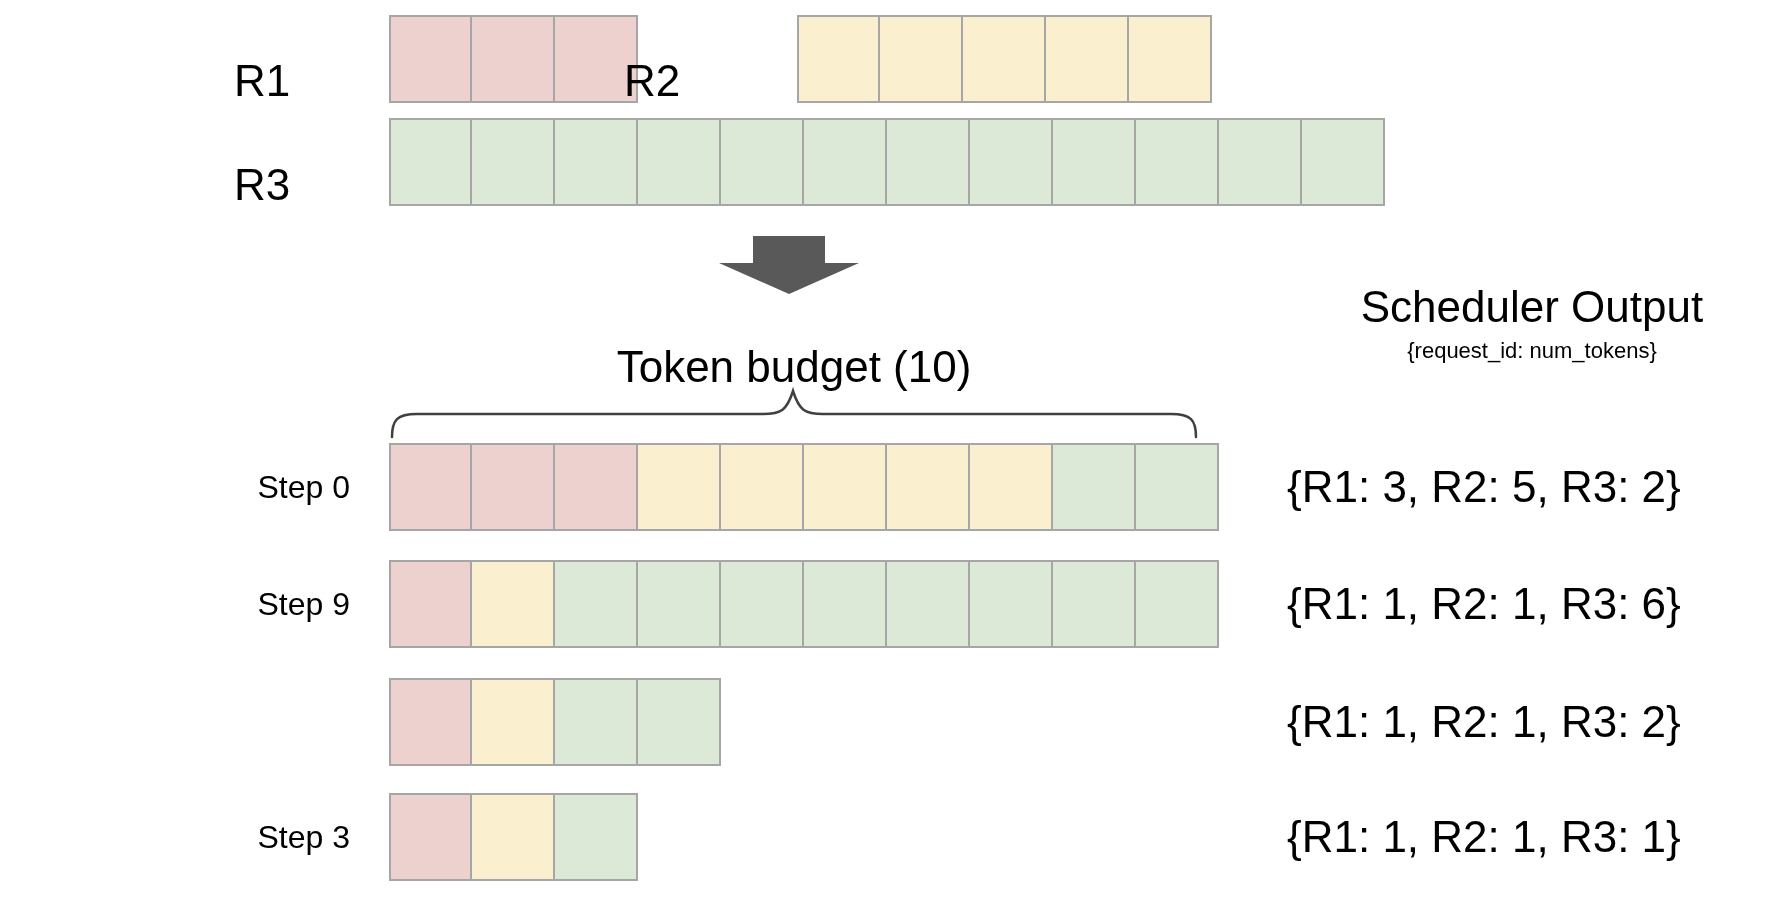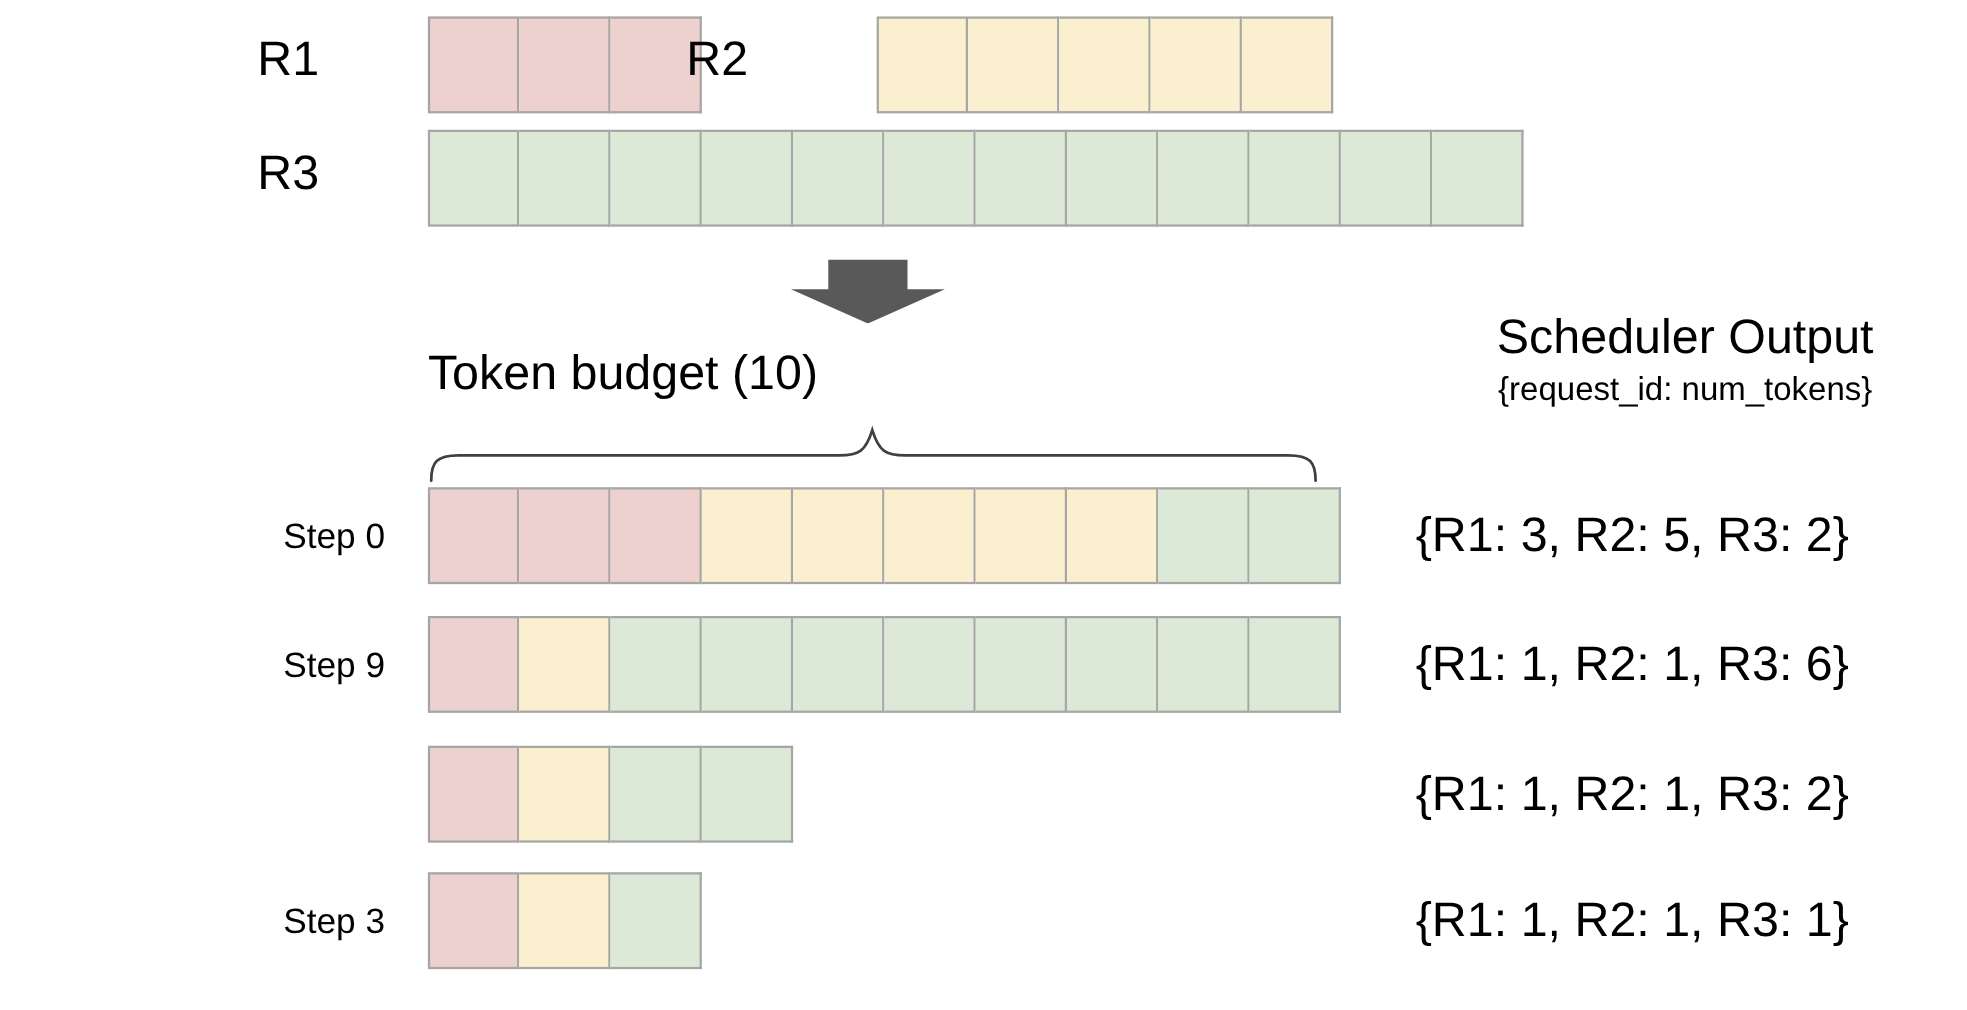--- a/index.html
+++ b/index.html
@@ -4,42 +4,42 @@
 <style>
   html,body{margin:0;padding:0;background:#fff;}
   .canvas{
     position:relative;
     width:1788px;height:918px;
     background:#ffffff;
     font-family:"Liberation Sans", sans-serif;
     color:#000;
     overflow:hidden;
   }
-  .label{position:absolute;font-size:44px;line-height:1.2;white-space:nowrap;}
+  .label{position:absolute;font-size:44px;line-height:1.2;white-space:nowrap;margin-top:27px;}
   .prompts{left:14px;top:76px;font-size:46px;}
   .r-label{width:80px;text-align:center;}
   .r1{left:222px;top:28px;}
   .r2{left:612px;top:28px;}
   .r3{left:222px;top:132px;}
   .token-row{
     position:absolute;
     display:flex;
     height:88px;
   }
   .cell{
     width:83px;height:100%;
     box-sizing:border-box;
     border:2px solid var(--cell-border,#a6a6a6);
   }
   .cell + .cell{border-left:none;}
   .arrow{position:absolute;left:719px;top:236px;width:140px;height:58px;}
-  .budget{left:389px;top:314px;width:810px;}
+  .budget{left:389px;top:314px;width:810px;text-align:center;}
   .brace{position:absolute;left:389px;top:384px;width:810px;height:56px;}
   .sched-title{position:absolute;left:1280px;top:282px;width:504px;text-align:center;font-size:44px;white-space:nowrap;}
-  .sched-sub{position:absolute;left:1280px;top:338px;width:504px;text-align:center;font-size:30px;white-space:nowrap;}
+  .sched-sub{position:absolute;left:1280px;top:338px;width:504px;text-align:center;font-size:22px;white-space:nowrap;}
   .step-label{
     position:absolute;left:60px;width:290px;height:88px;
     text-align:right;font-size:32px;line-height:88px;white-space:nowrap;
   }
   .step-output{
     position:absolute;left:1287px;width:500px;height:88px;
     font-size:44px;line-height:88px;white-space:nowrap;
   }
 </style>
 </head>

